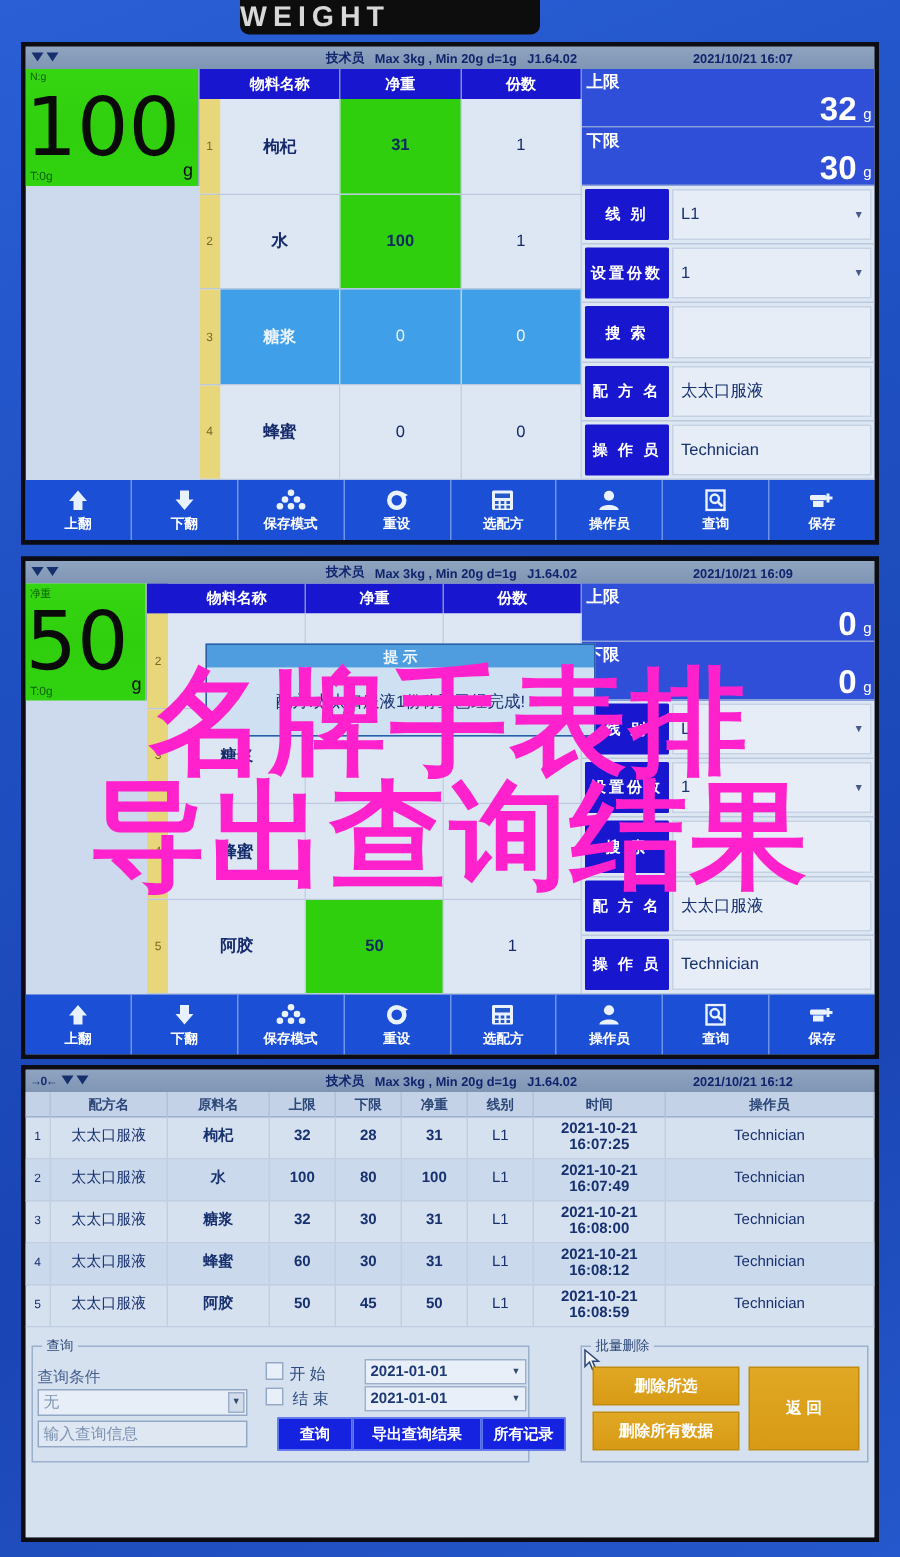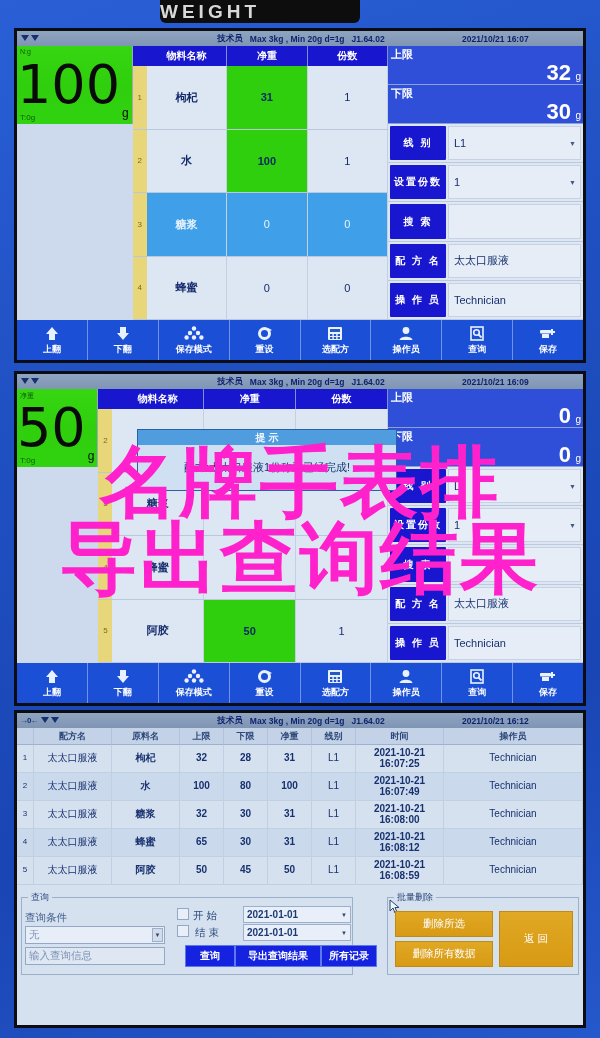--- a/index.html
+++ b/index.html
@@ -185,21 +185,21 @@
     padding: 0 3px; color: #1d3a74; font-weight: bold;
   }
   .datebox .dcar { font-size: 6px; color: #33486e; }
   .bluebtn {
     position: absolute; background: #1523e0; color: #fff; font-size: 10px;
     display: flex; align-items: center; justify-content: center;
     border: 1px solid #5e78f0; font-weight: bold;
   }
   .goldbtn {
     position: absolute; background: linear-gradient(#e0a824,#d89a14);
-    color: #fff; font-size: 10.5px; font-weight: normal;
+    color: #fff; font-size: 10.5px; font-weight: bold;
     display: flex; align-items: center; justify-content: center;
     border: 1px solid #c08c10;
   }
   .chk {
     position: absolute; background: #e9eff8; border: 1px solid #93a8c6;
     width: 12px; height: 12px;
   }
 
   
   .overlay {
@@ -667,21 +667,21 @@
               <div class="qc w-num">30</div>
               <div class="qc w-num">31</div>
               <div class="qc w-line">L1</div>
               <div class="qc w-time">2021-10-21<br>16:08:00</div>
               <div class="qc w-op">Technician</div>
             </div>
             <div class="qt-row alt">
               <div class="qc w-idx">4</div>
               <div class="qc w-rec">太太口服液</div>
               <div class="qc w-mat">蜂蜜</div>
-              <div class="qc w-num">65</div>
+              <div class="qc w-num">60</div>
               <div class="qc w-num">30</div>
               <div class="qc w-num">31</div>
               <div class="qc w-line">L1</div>
               <div class="qc w-time">2021-10-21<br>16:08:12</div>
               <div class="qc w-op">Technician</div>
             </div>
             <div class="qt-row">
               <div class="qc w-idx">5</div>
               <div class="qc w-rec">太太口服液</div>
               <div class="qc w-mat">阿胶</div>

